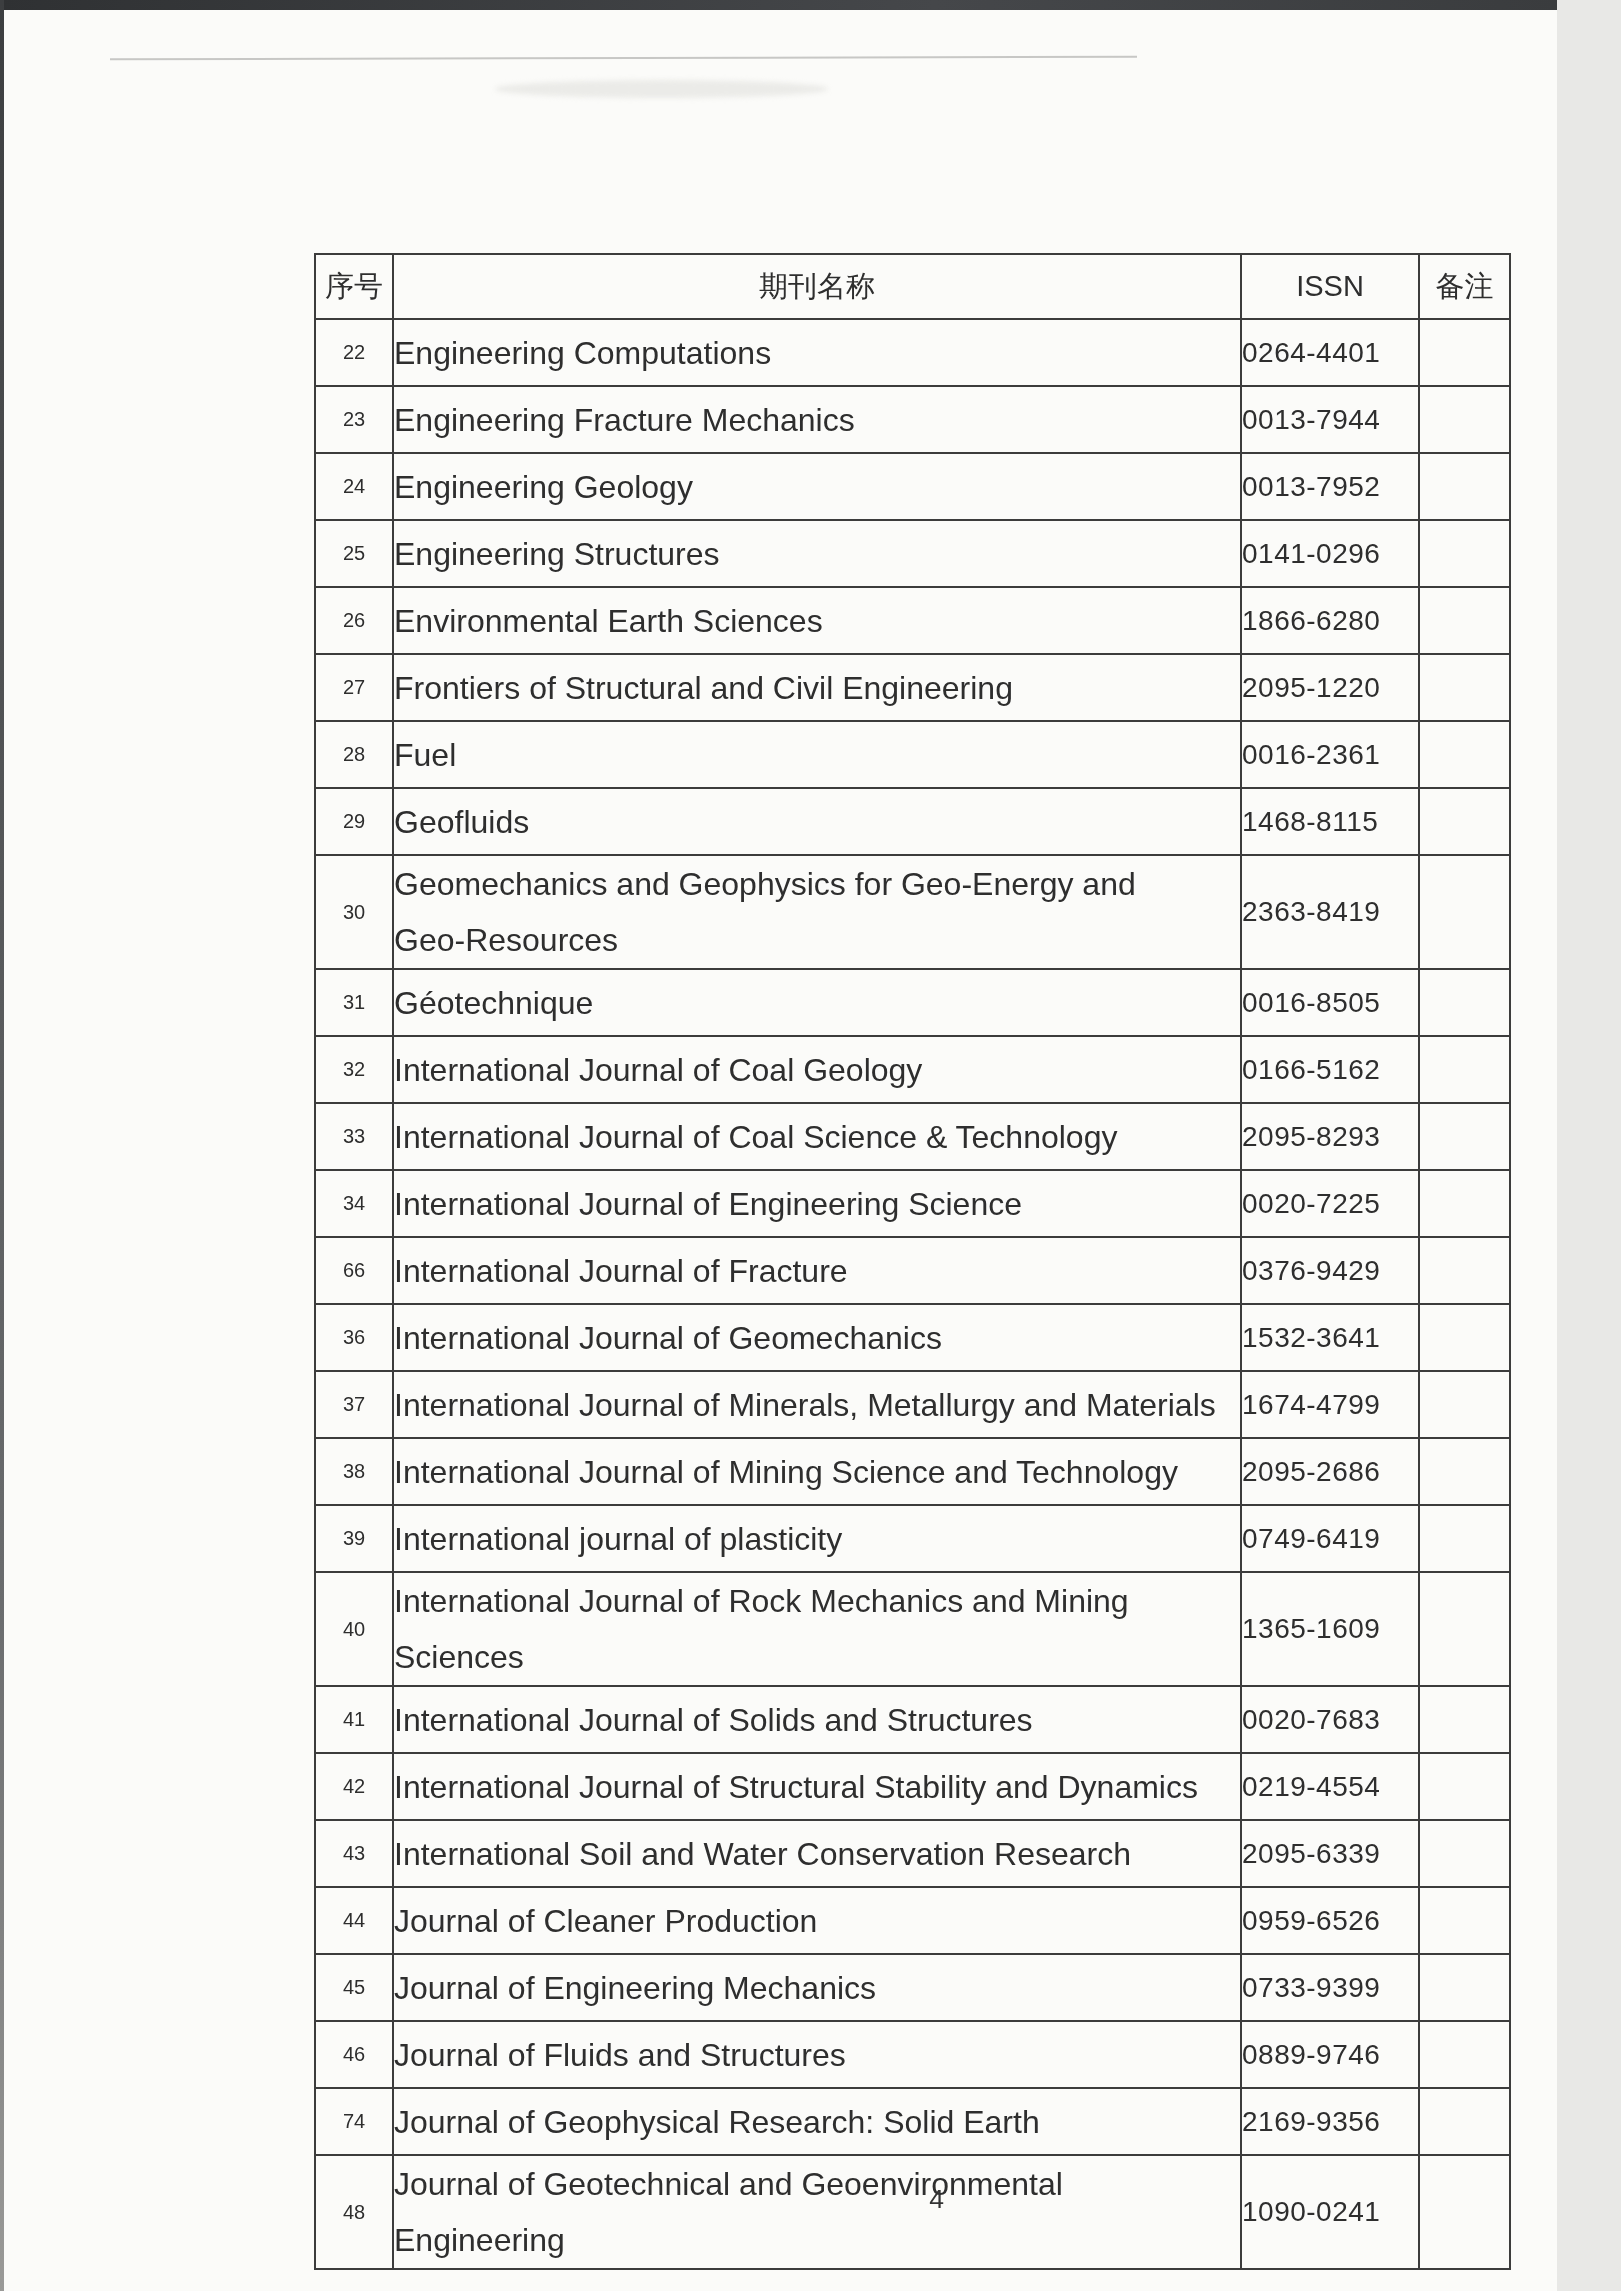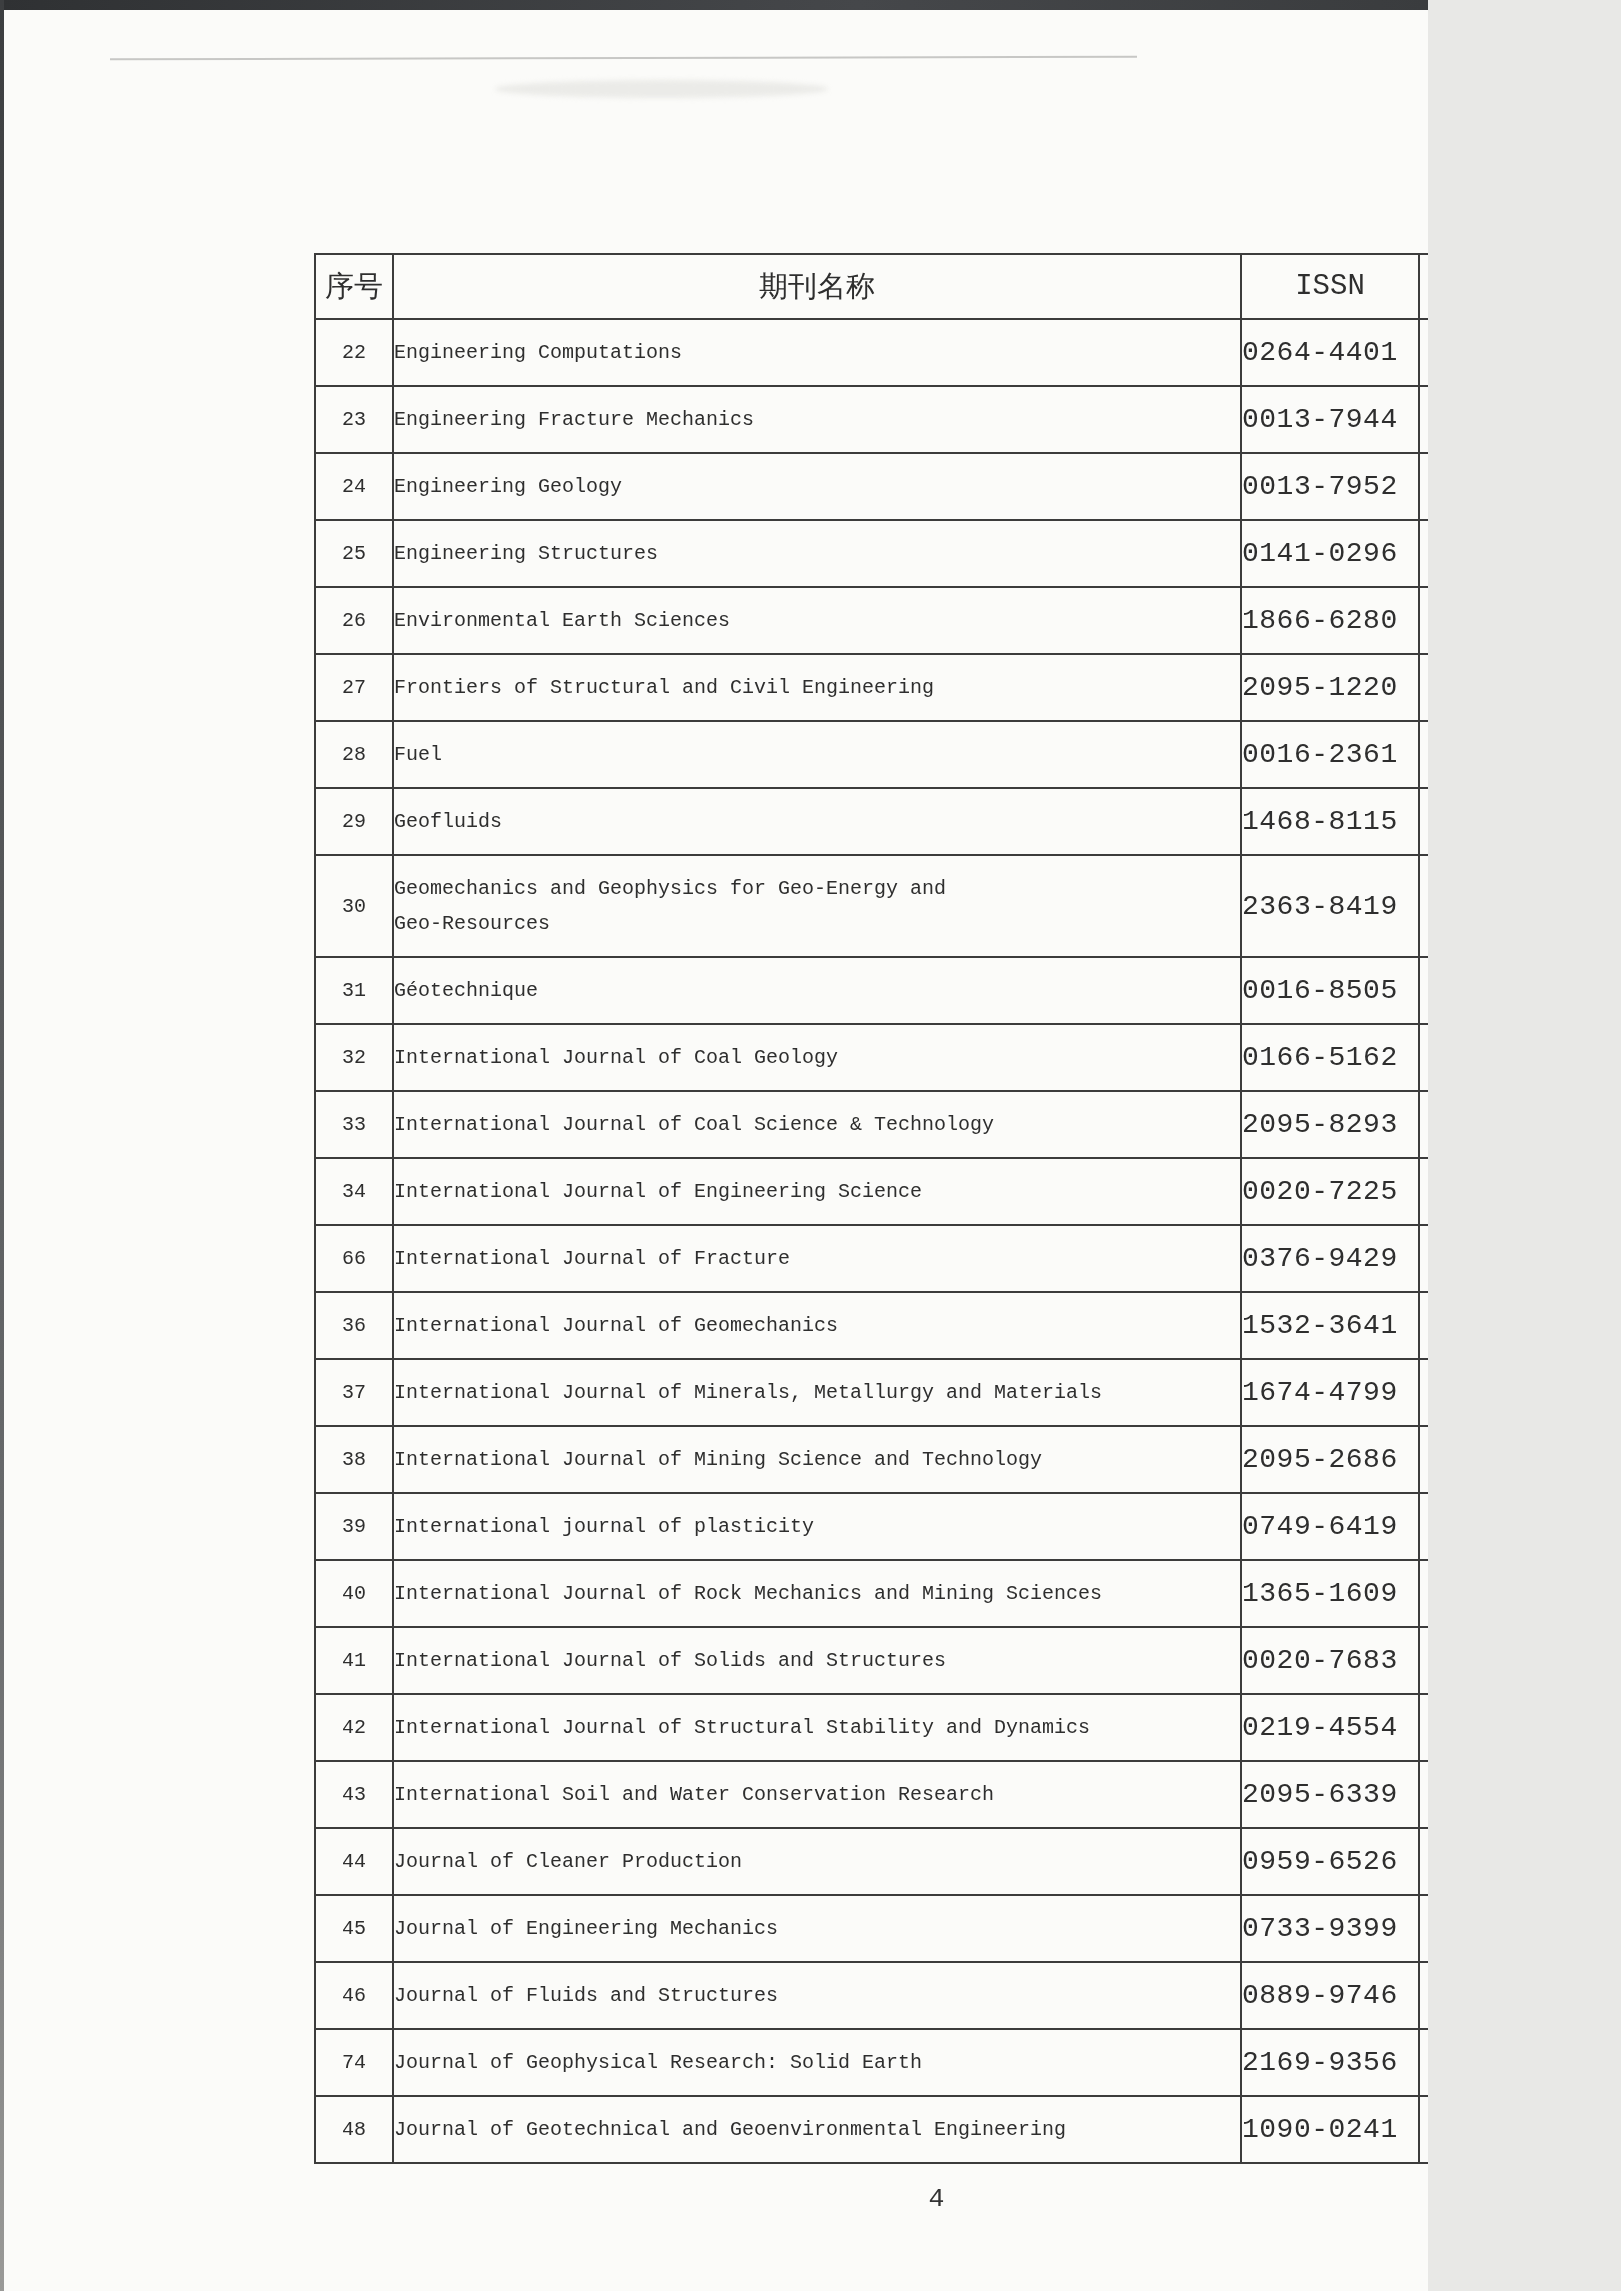--- a/index.html
+++ b/index.html
@@ -2,25 +2,25 @@
 <html><head>
 <meta charset="utf-8">
 <style>
   html, body {
     margin: 0;
     padding: 0;
     background: #e8e8e6;
   }
   .page {
     position: relative;
-    width: 1428px;
+    width: 1557px;
     height: 2292px;
     background: #fbfbf9;
     overflow: hidden;
-    font-family: Liberation Mono, monospace;
+    font-family: Liberation Sans, sans-serif;
     color: #2e2e2e;
   }
   
   .scan-edge-top {
     position: absolute;
     top: 0; left: 0;
     width: 100%; height: 9.8px;
     background: linear-gradient(90deg, #2f3133, #45474a 60%, #3a3c3e);
   }
   .scan-edge-left {
@@ -68,21 +68,21 @@
     font-weight: normal;
     font-size: 29px;
     text-align: center;
     color: #2e2e2e;
   }
   td.c-index {
     font-size: 20px;
     text-align: center;
   }
   td.c-name {
-    font-size: 20px;
+    font-size: 32px;
     text-align: left;
     padding-left: 13.7px;
     padding-right: 7.8px;
     white-space: pre-line;
     line-height: 1.75;
   }
   td.c-issn {
     font-size: 28px;
     letter-spacing: 0.5px;
   }

